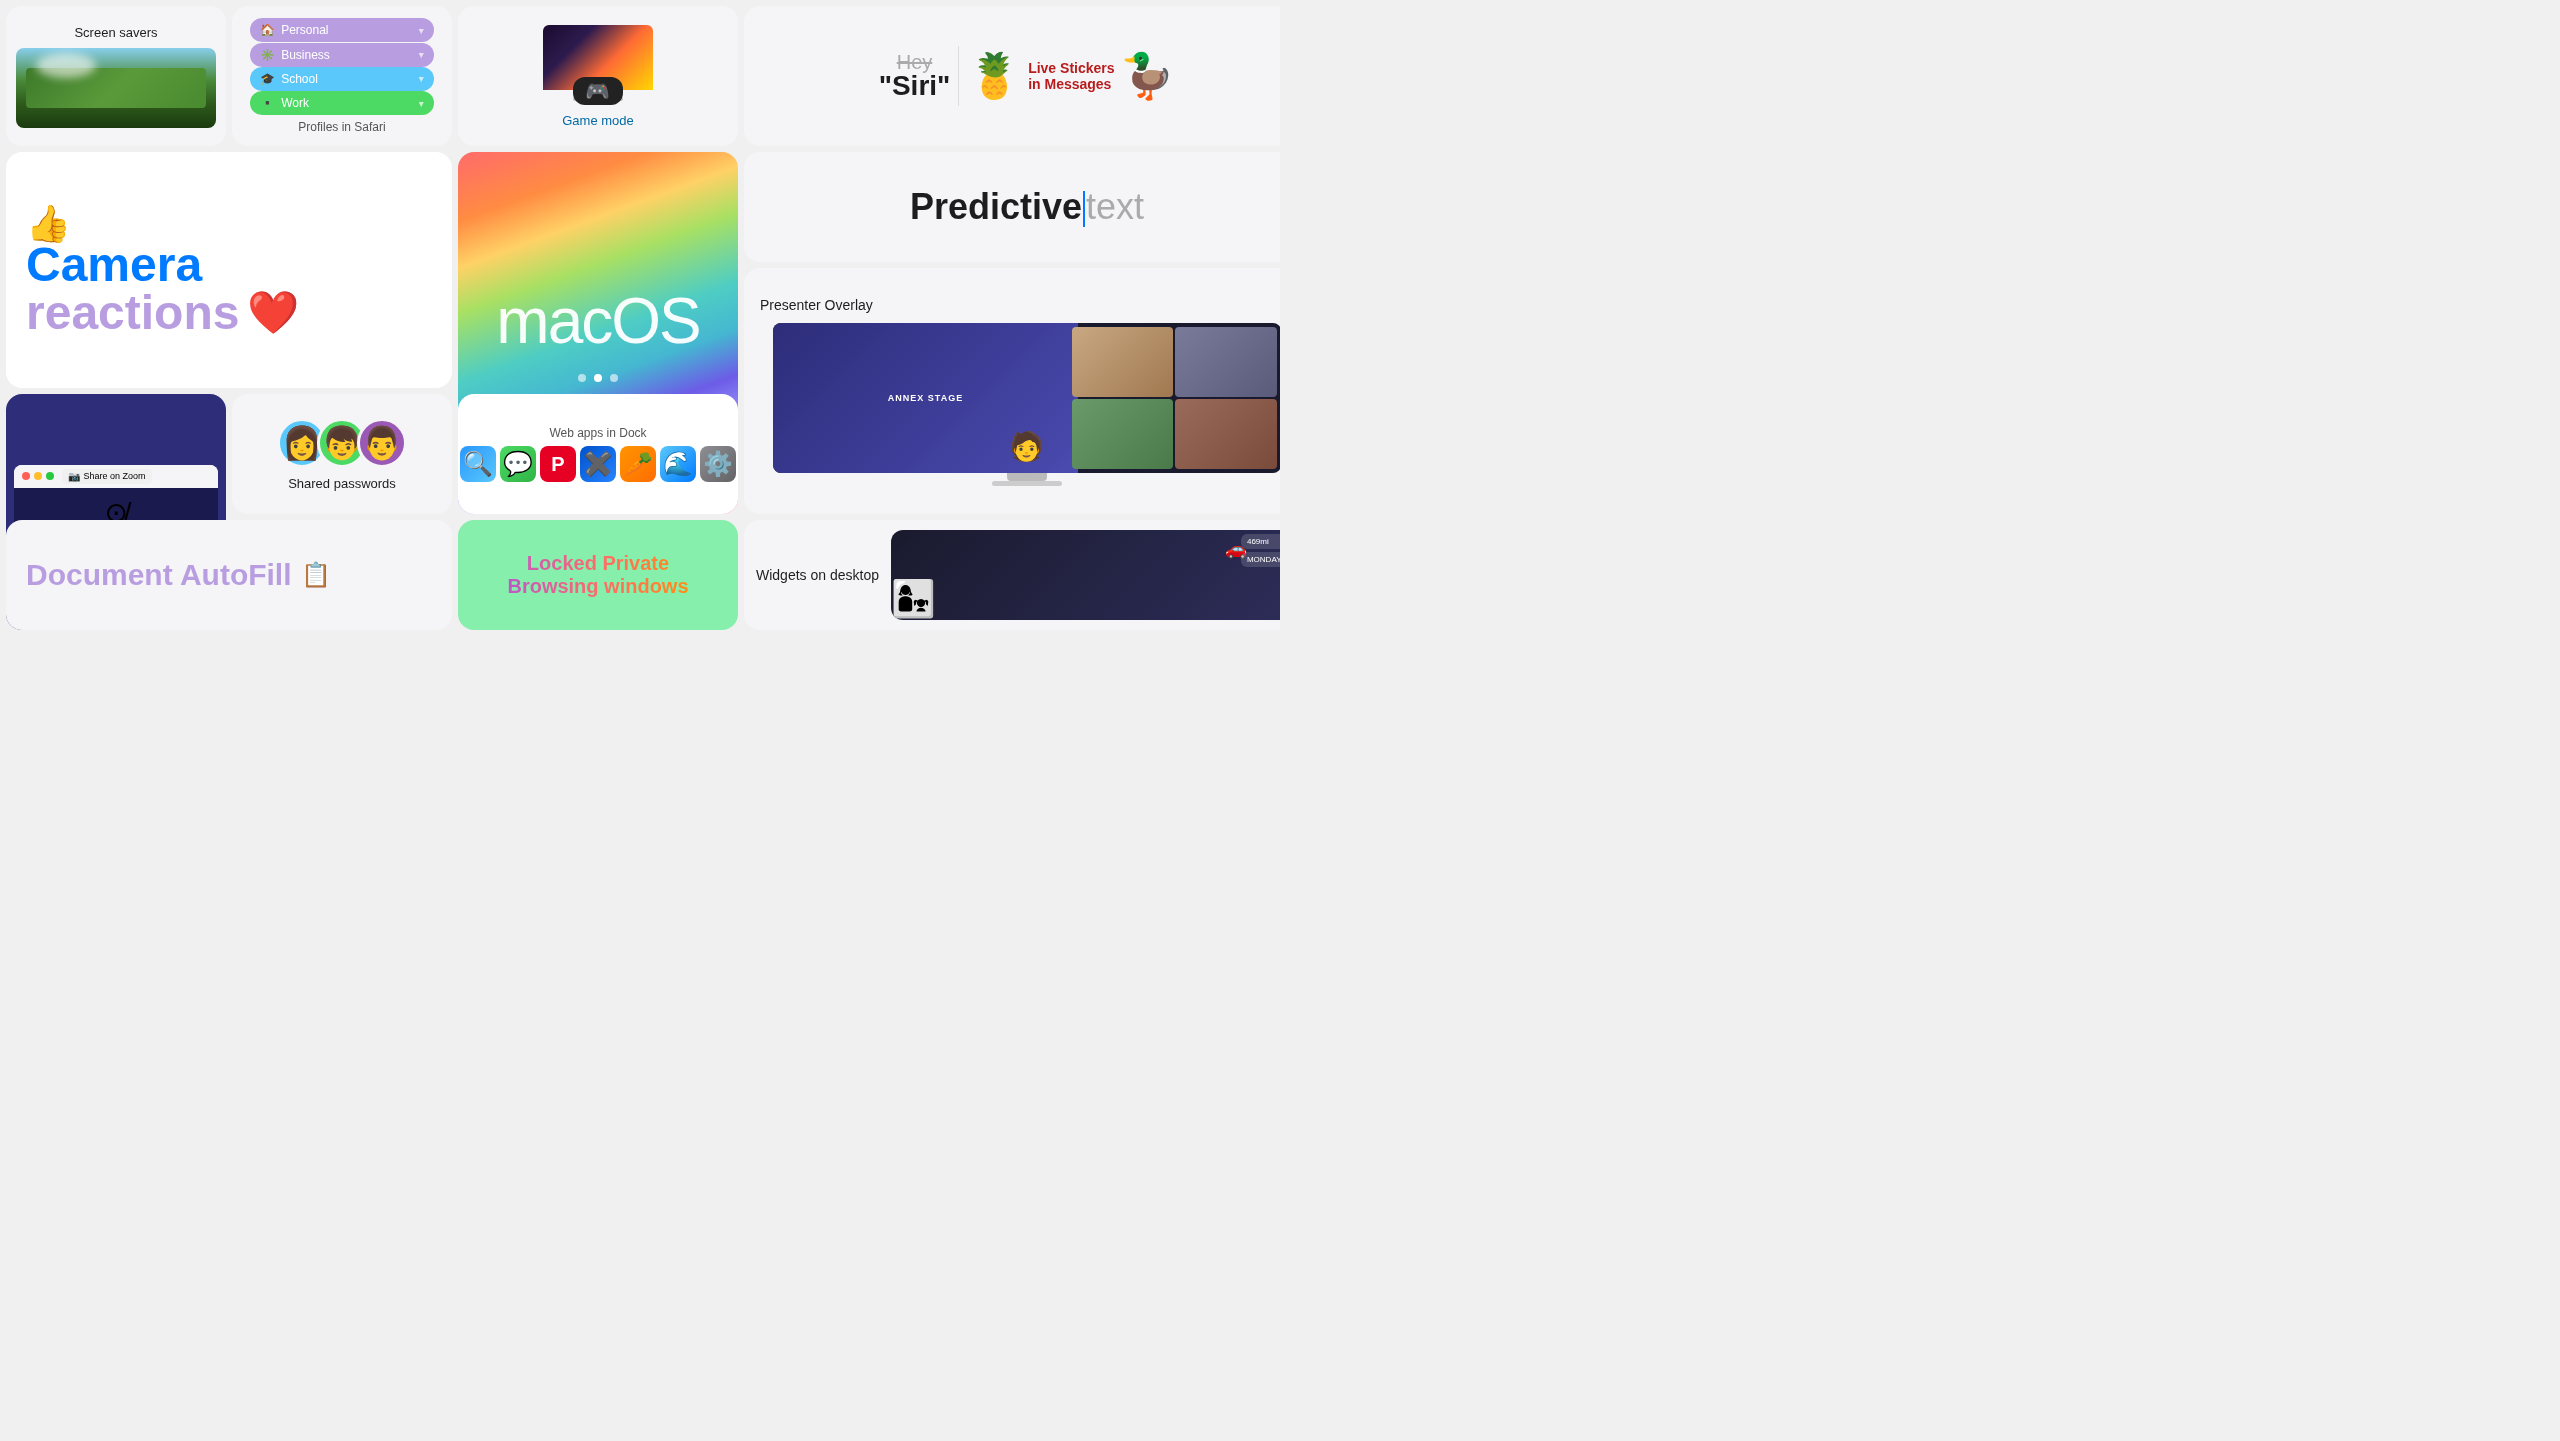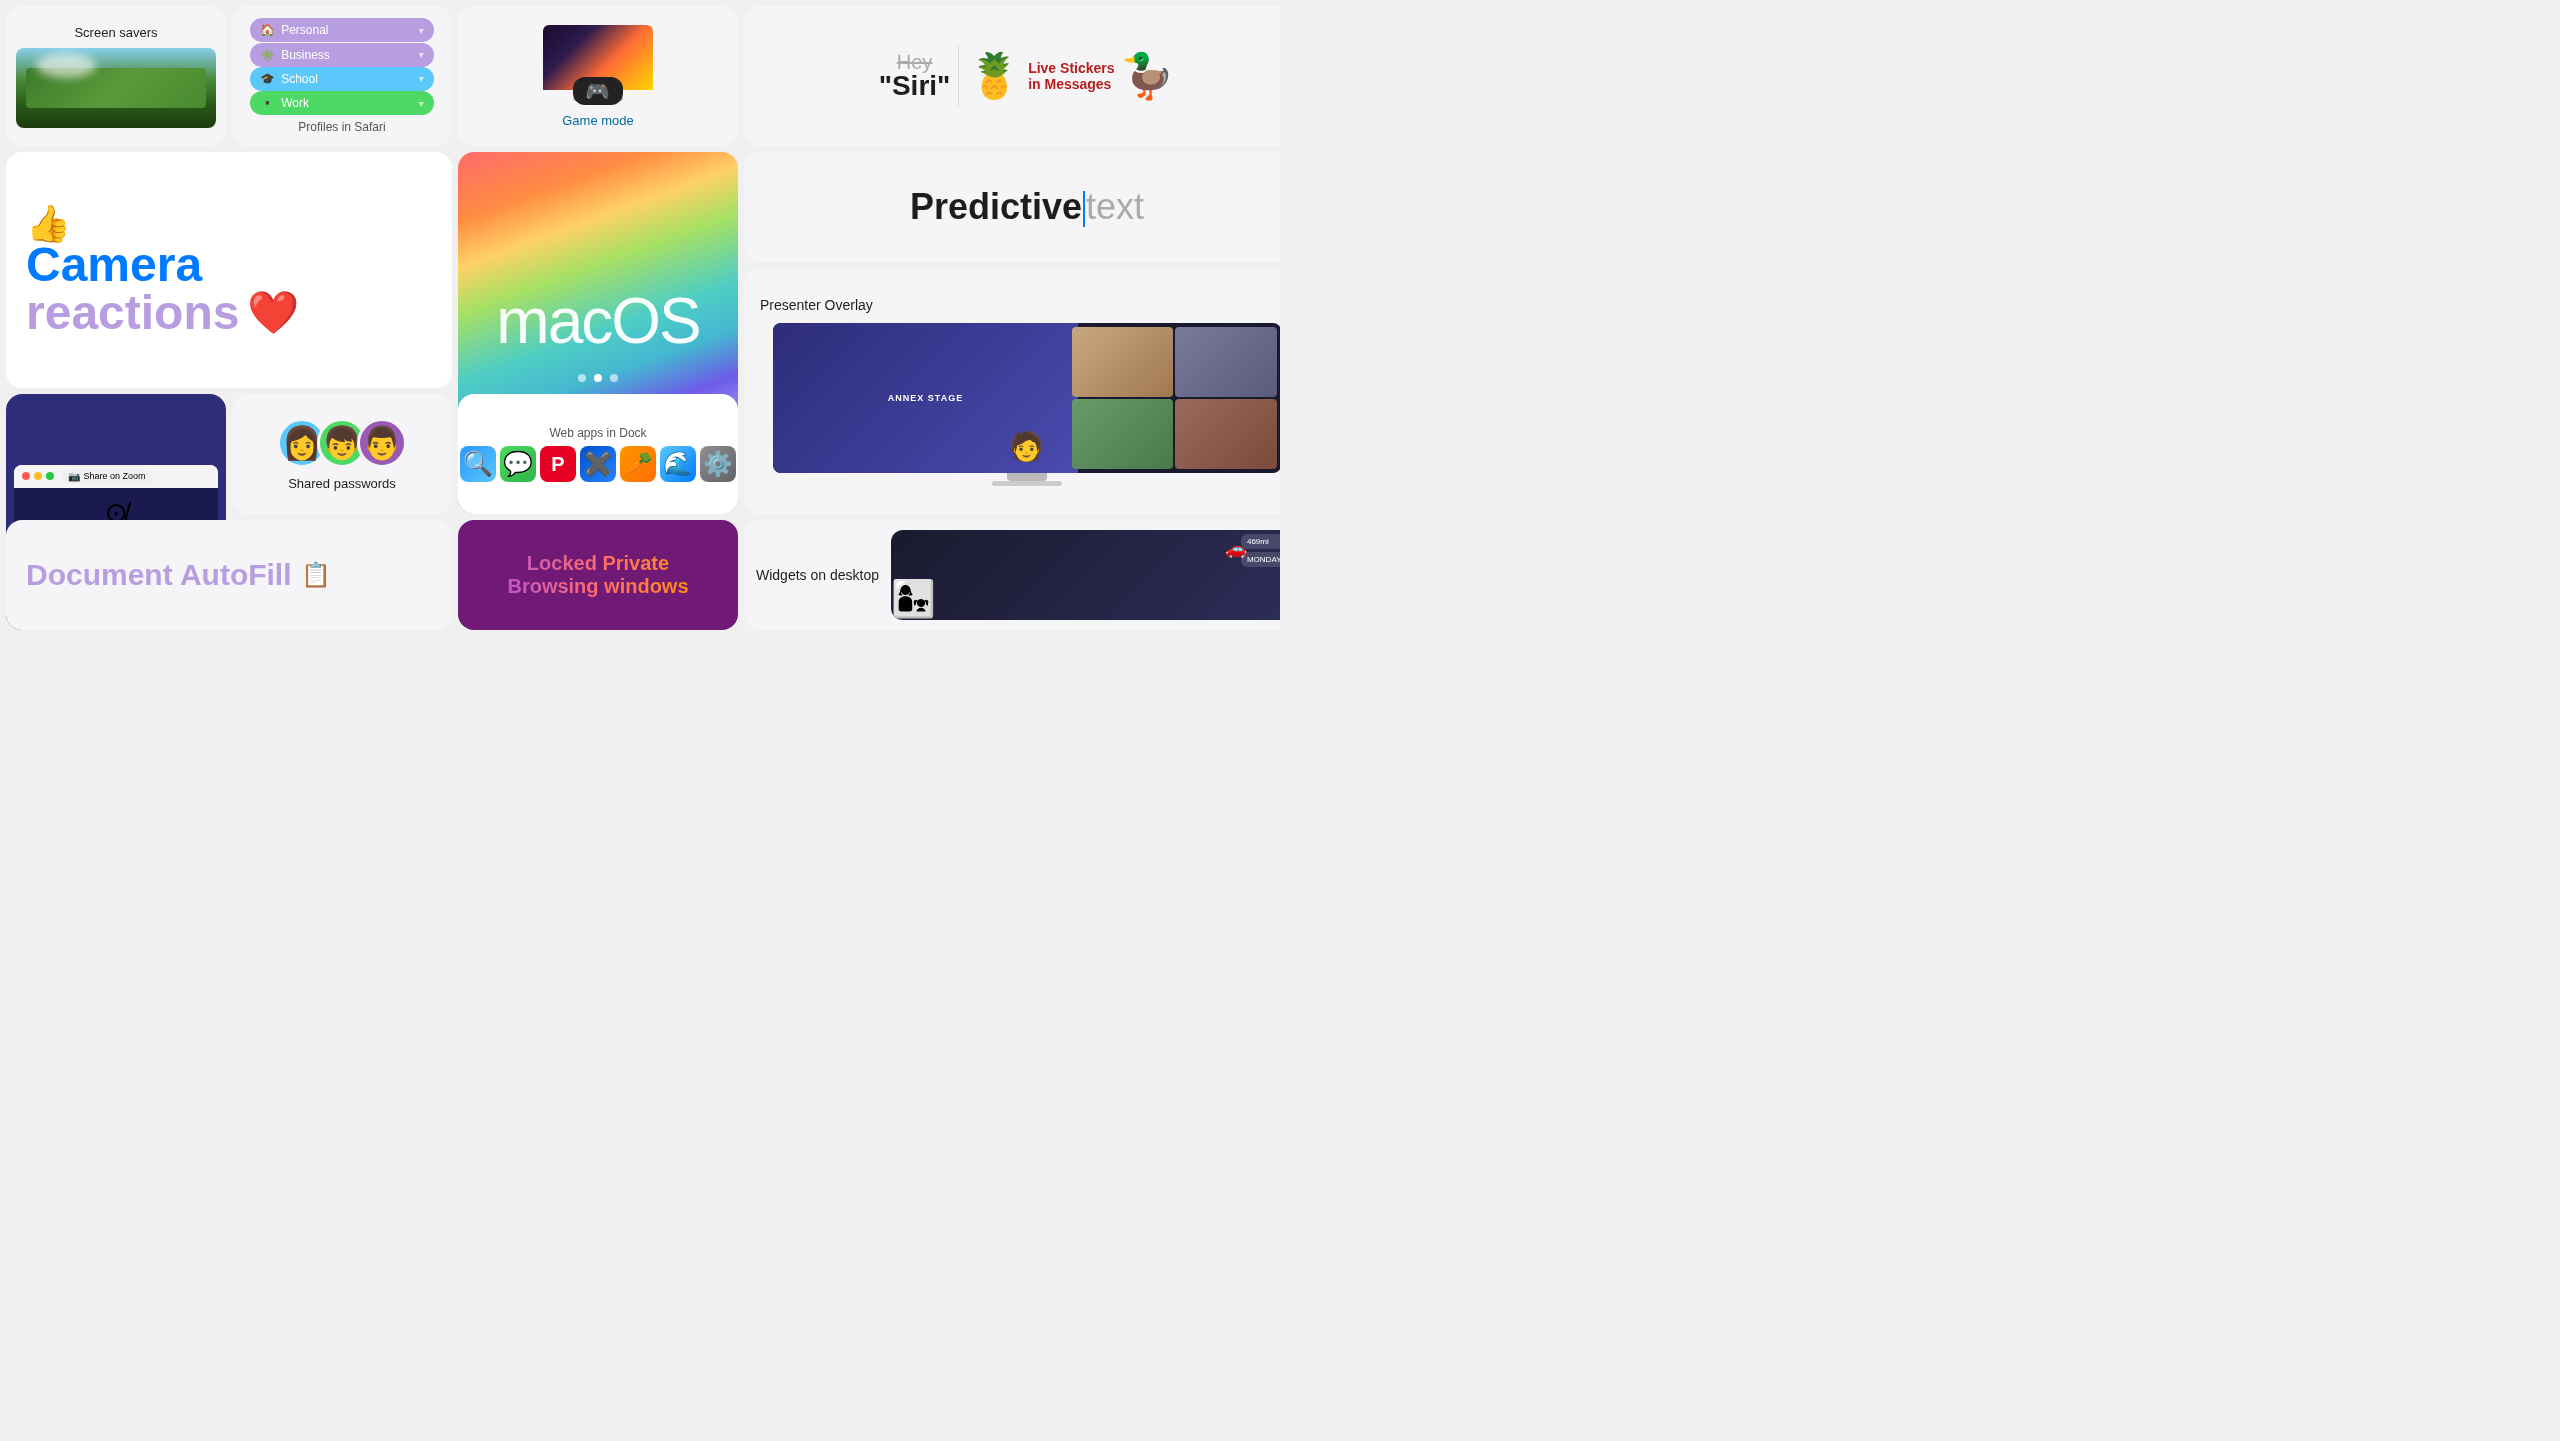--- a/index.html
+++ b/index.html
@@ -312,21 +312,21 @@
       background: rgba(255,255,255,0.6);
     }
     .macos-dot.active {
       background: rgba(255,255,255,1);
     }
 
     
     .card-private {
       grid-column: 3;
       grid-row: 5;
-      background: #701a75;
+      background: #86efac;
       padding: 10px 28px;
       border-radius: 16px;
     }
     .private-text {
       font-size: 20px;
       font-weight: 700;
       background: linear-gradient(90deg, #af52de, #ff6b6b, #ff9500);
       -webkit-background-clip: text;
       -webkit-text-fill-color: transparent;
       text-align: center;

